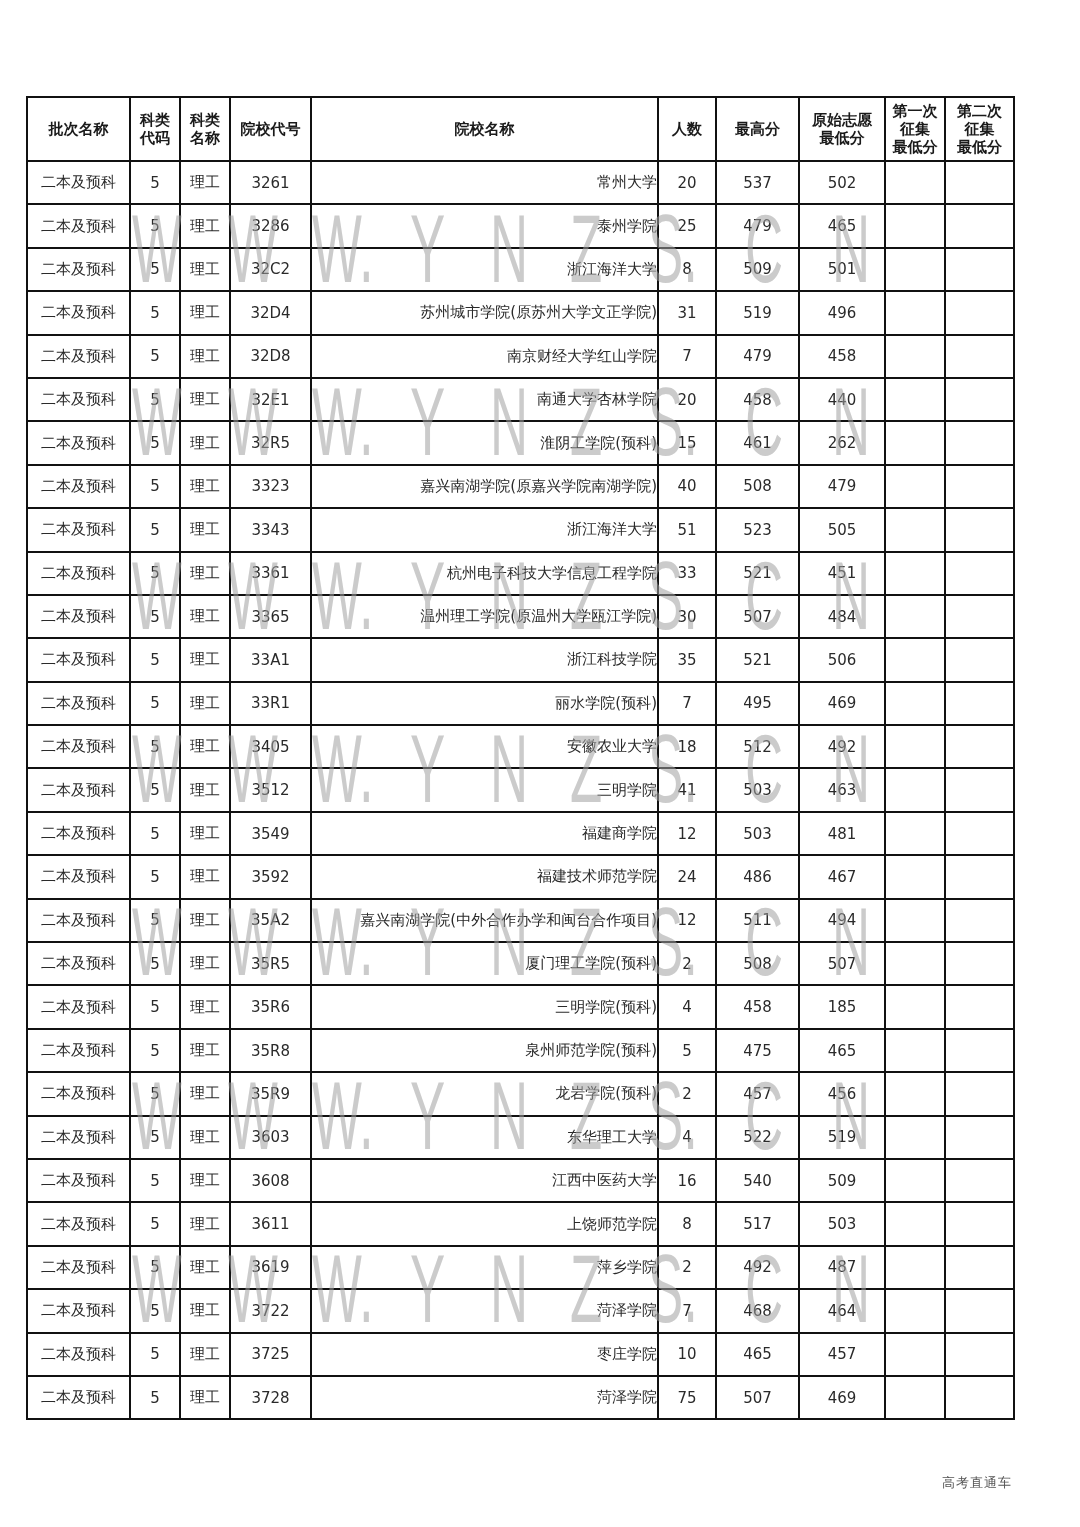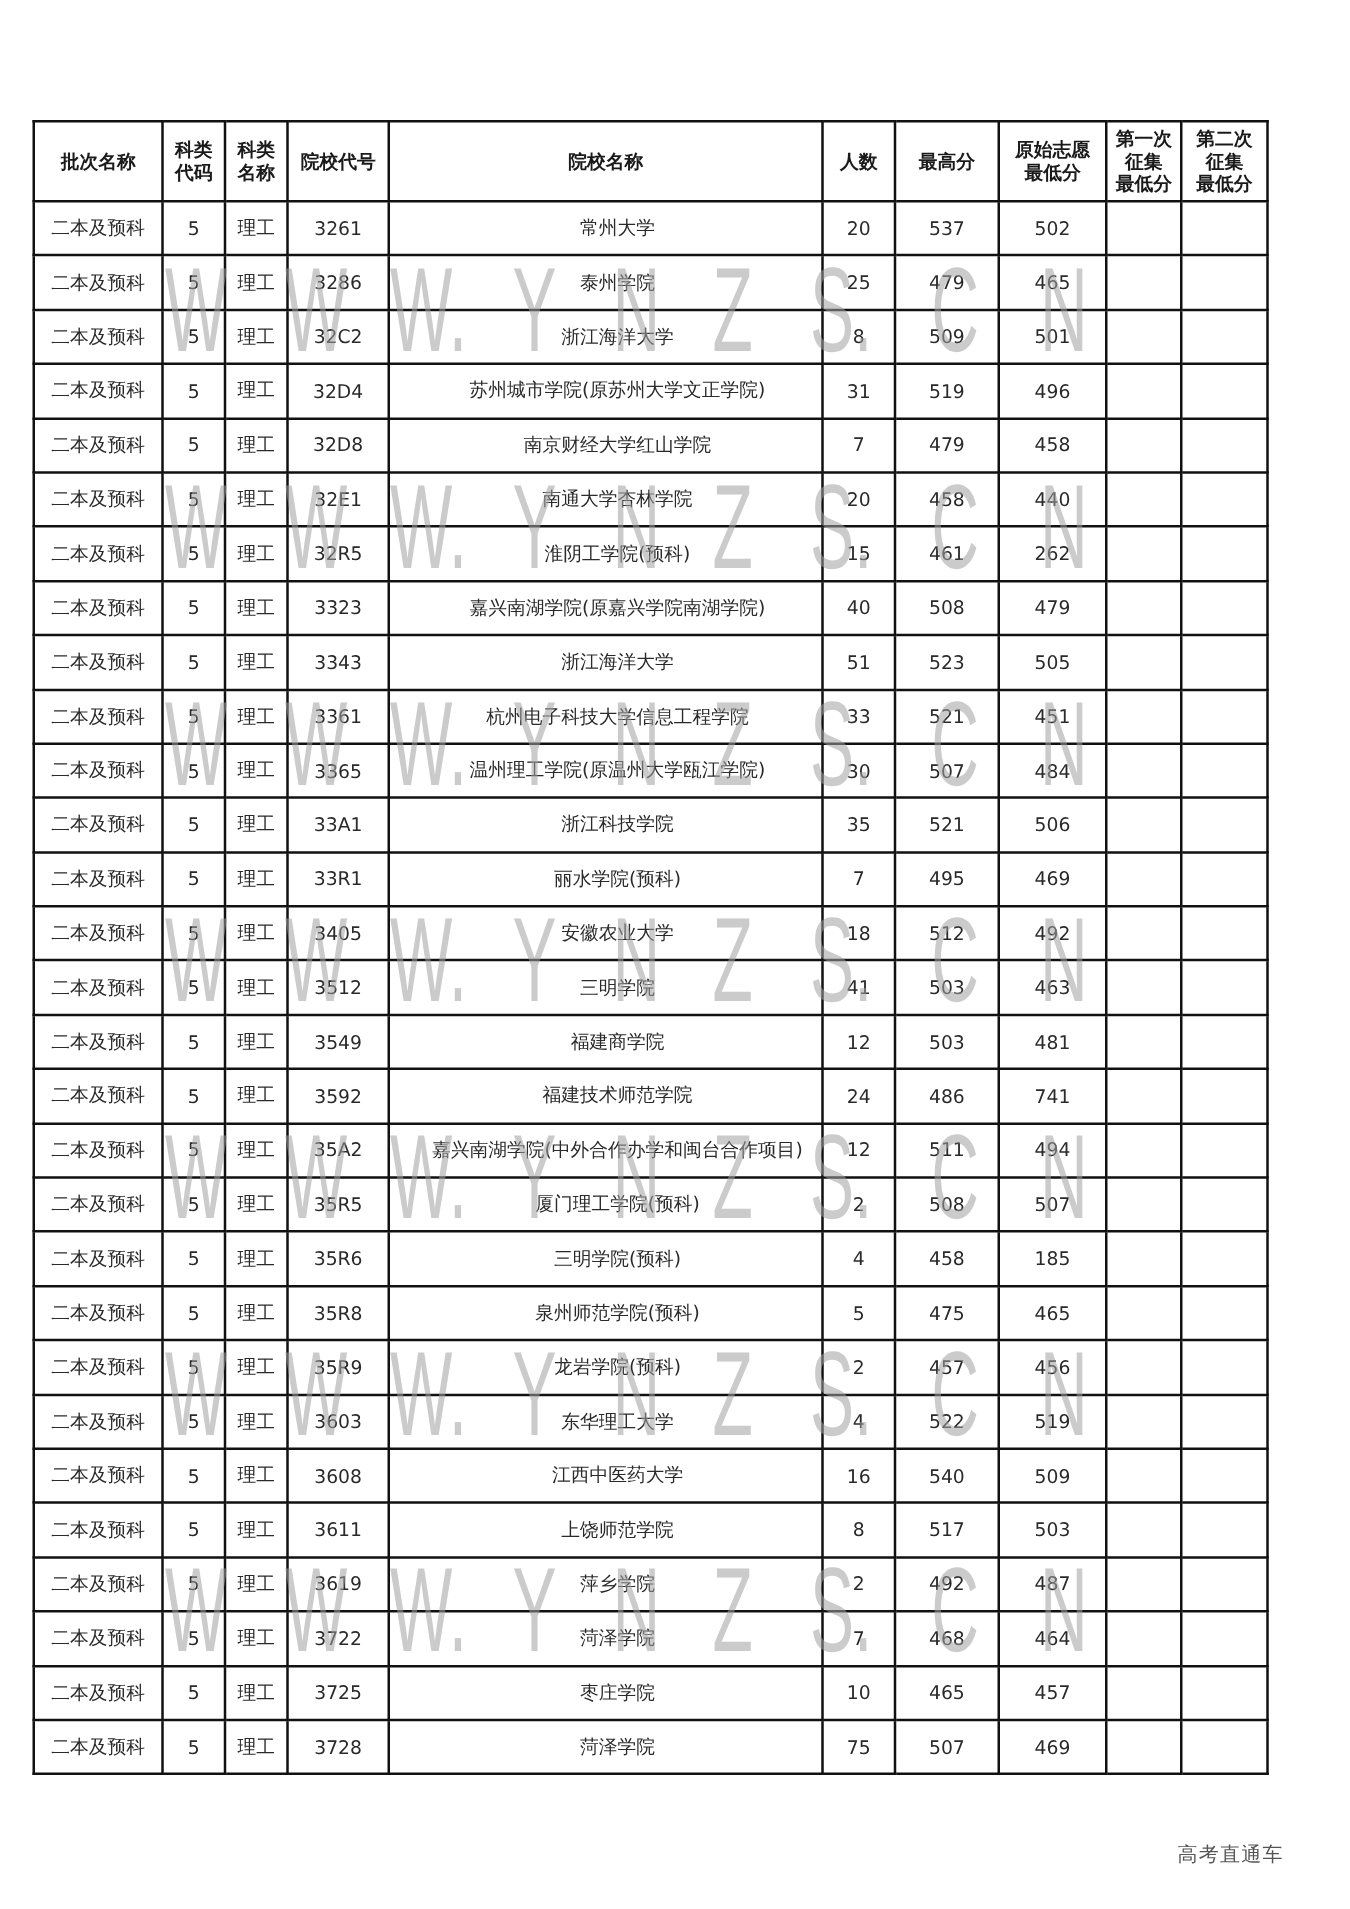--- a/index.html
+++ b/index.html
@@ -49,21 +49,21 @@
       line-height: 18px;
       color: #1a1a1a;
       white-space: normal;
     }
     table.admissions td {
       height: 41.4px;
       font-size: 15px;
       color: #2a2a2a;
     }
     table.admissions td.name {
-      text-align: center;
+      text-align: right;
       padding-left: 19px;
     }
     .watermark {
       position: absolute;
       left: 0;
       width: 1080px;
       height: 88px;
       z-index: 2;
       pointer-events: none;
     }
@@ -75,21 +75,21 @@
       line-height: 88px;
       color: rgba(160,160,160,0.55);
       transform: scaleX(0.55);
       transform-origin: left top;
       font-weight: normal;
     }
     .footer-brand {
       position: absolute;
       left: 942px;
       top: 1474px;
-      font-size: 16px;
+      font-size: 13px;
       color: #555555;
       letter-spacing: 1px;
     }
   </style>
 </head>
 <body>
 
 <div class="page">
 
   <div class="table-wrap">
@@ -314,21 +314,21 @@
             <td></td>
           </tr>
           <tr>
             <td>二本及预科</td>
             <td>5</td>
             <td>理工</td>
             <td>3592</td>
             <td class="name">福建技术师范学院</td>
             <td>24</td>
             <td>486</td>
-            <td>741</td>
+            <td>467</td>
             <td></td>
             <td></td>
           </tr>
           <tr>
             <td>二本及预科</td>
             <td>5</td>
             <td>理工</td>
             <td>35A2</td>
             <td class="name">嘉兴南湖学院(中外合作办学和闽台合作项目)</td>
             <td>12</td>

